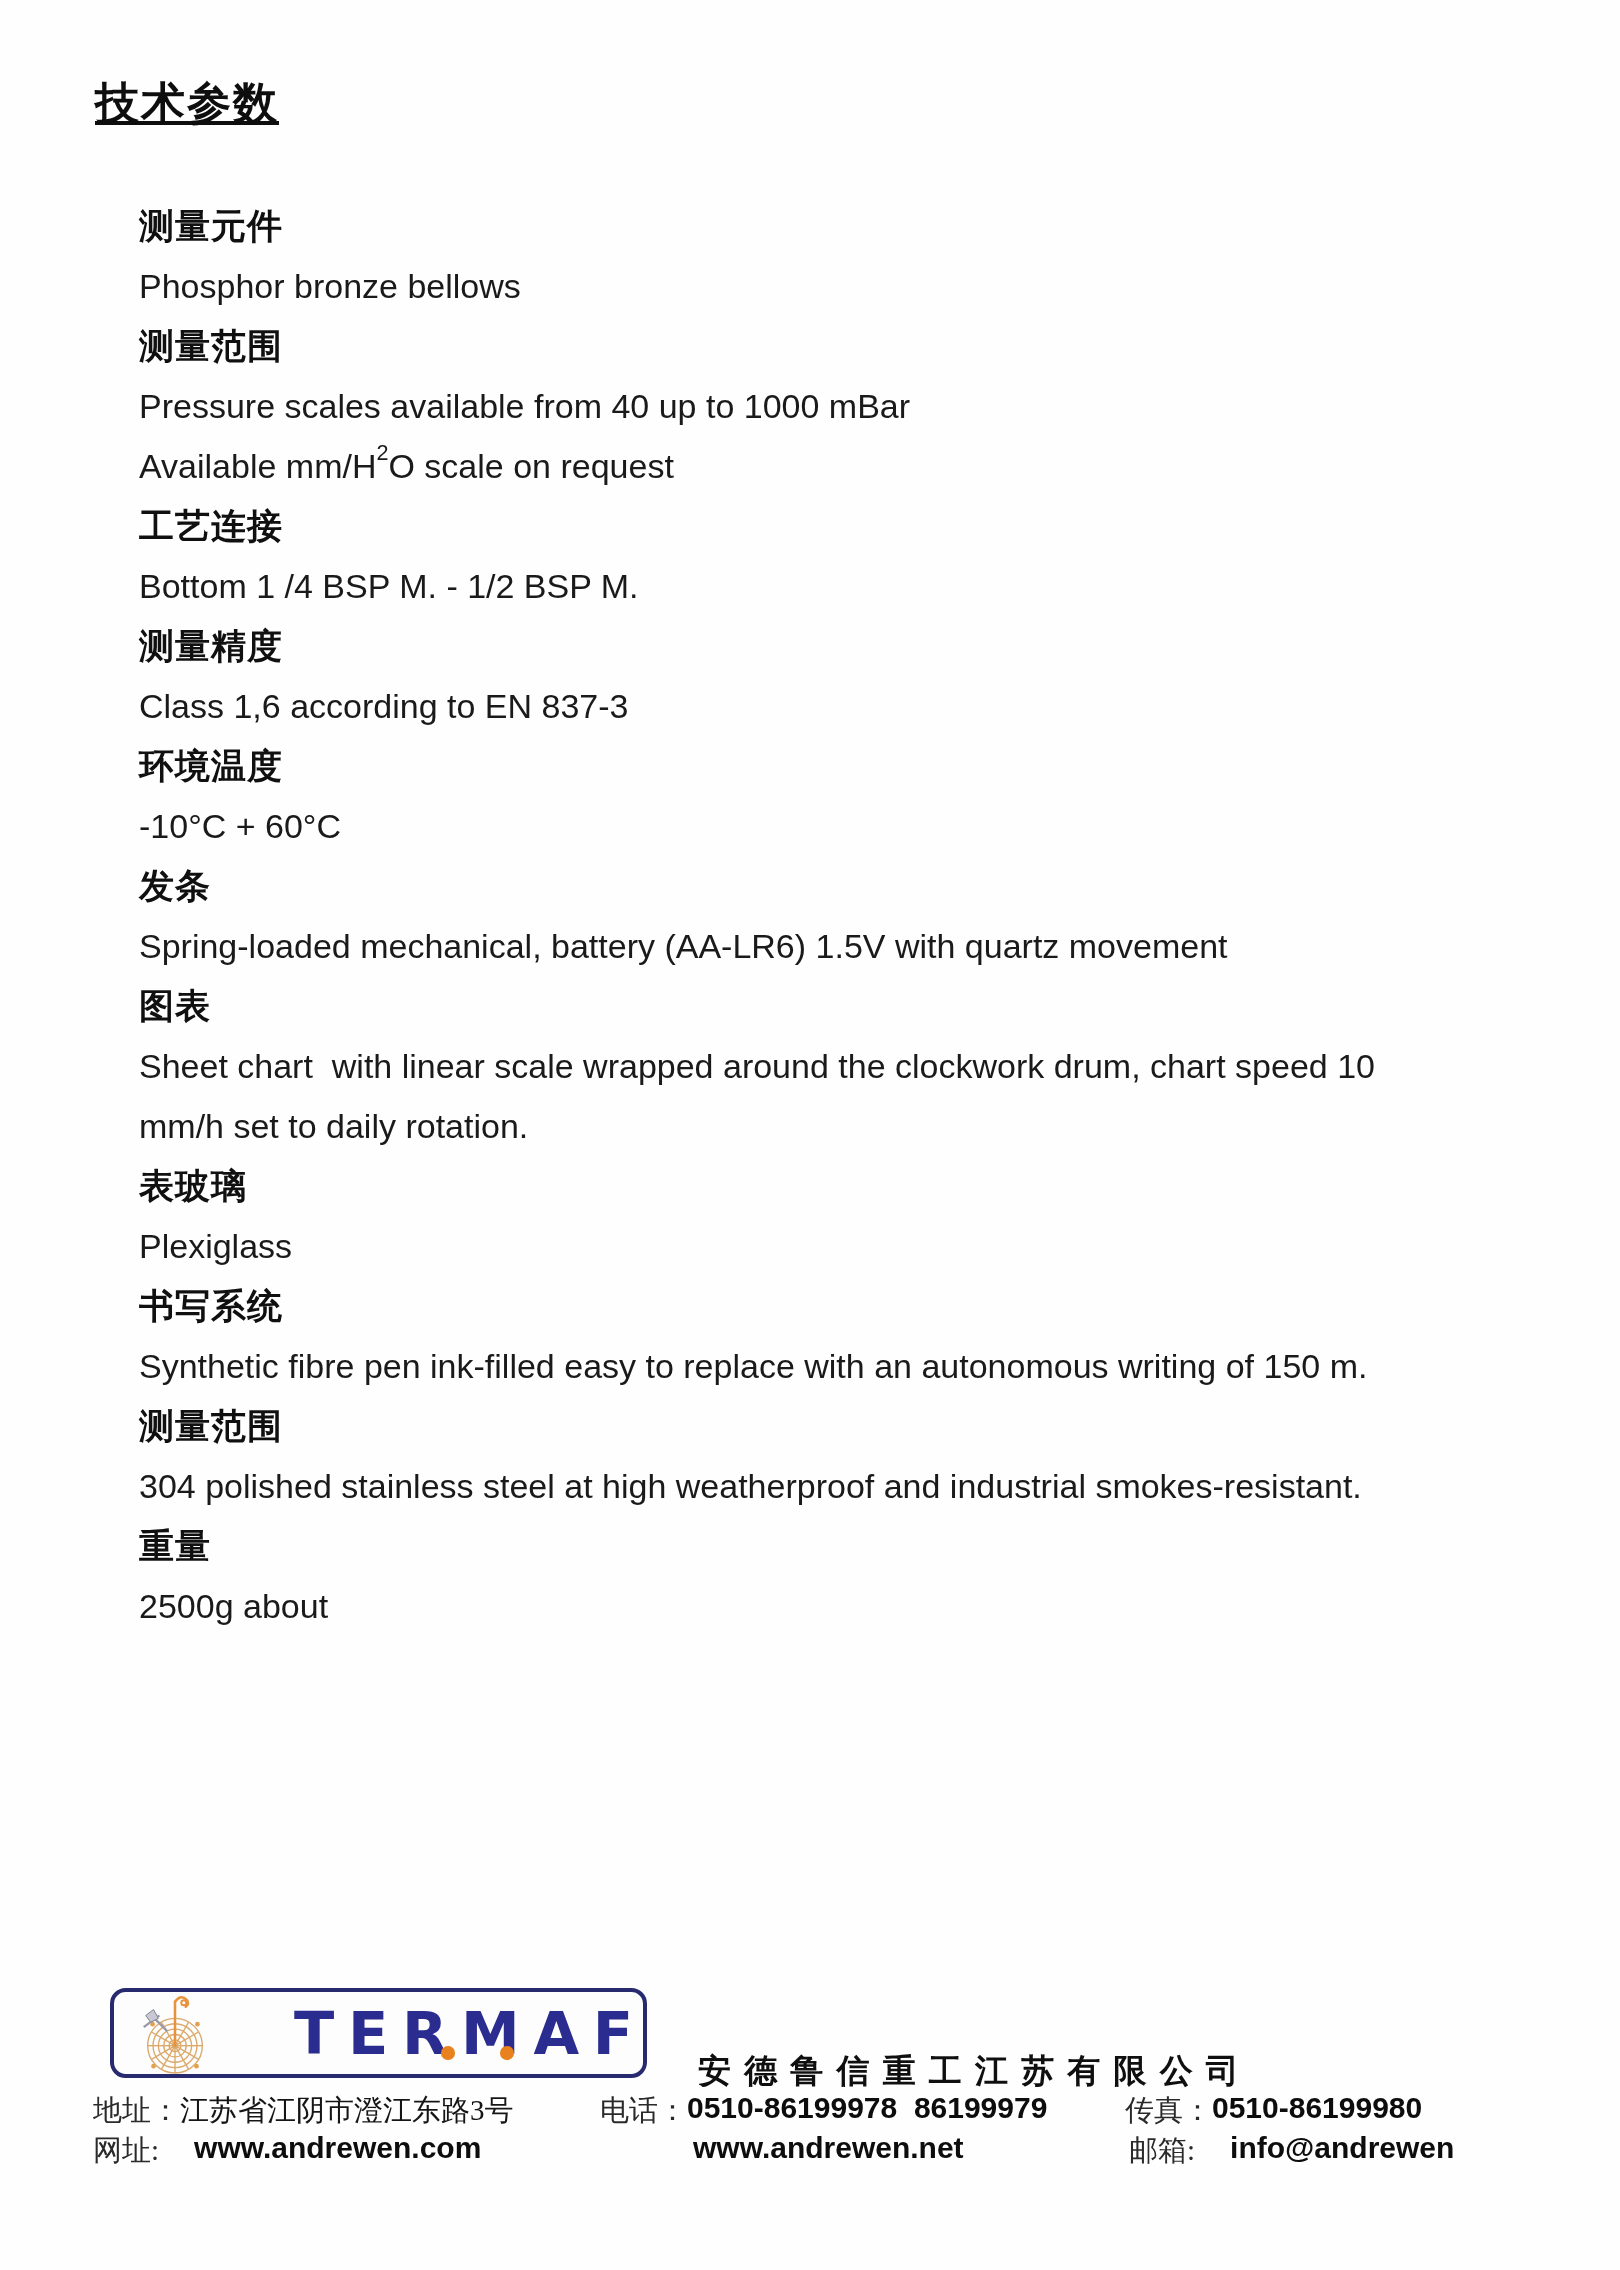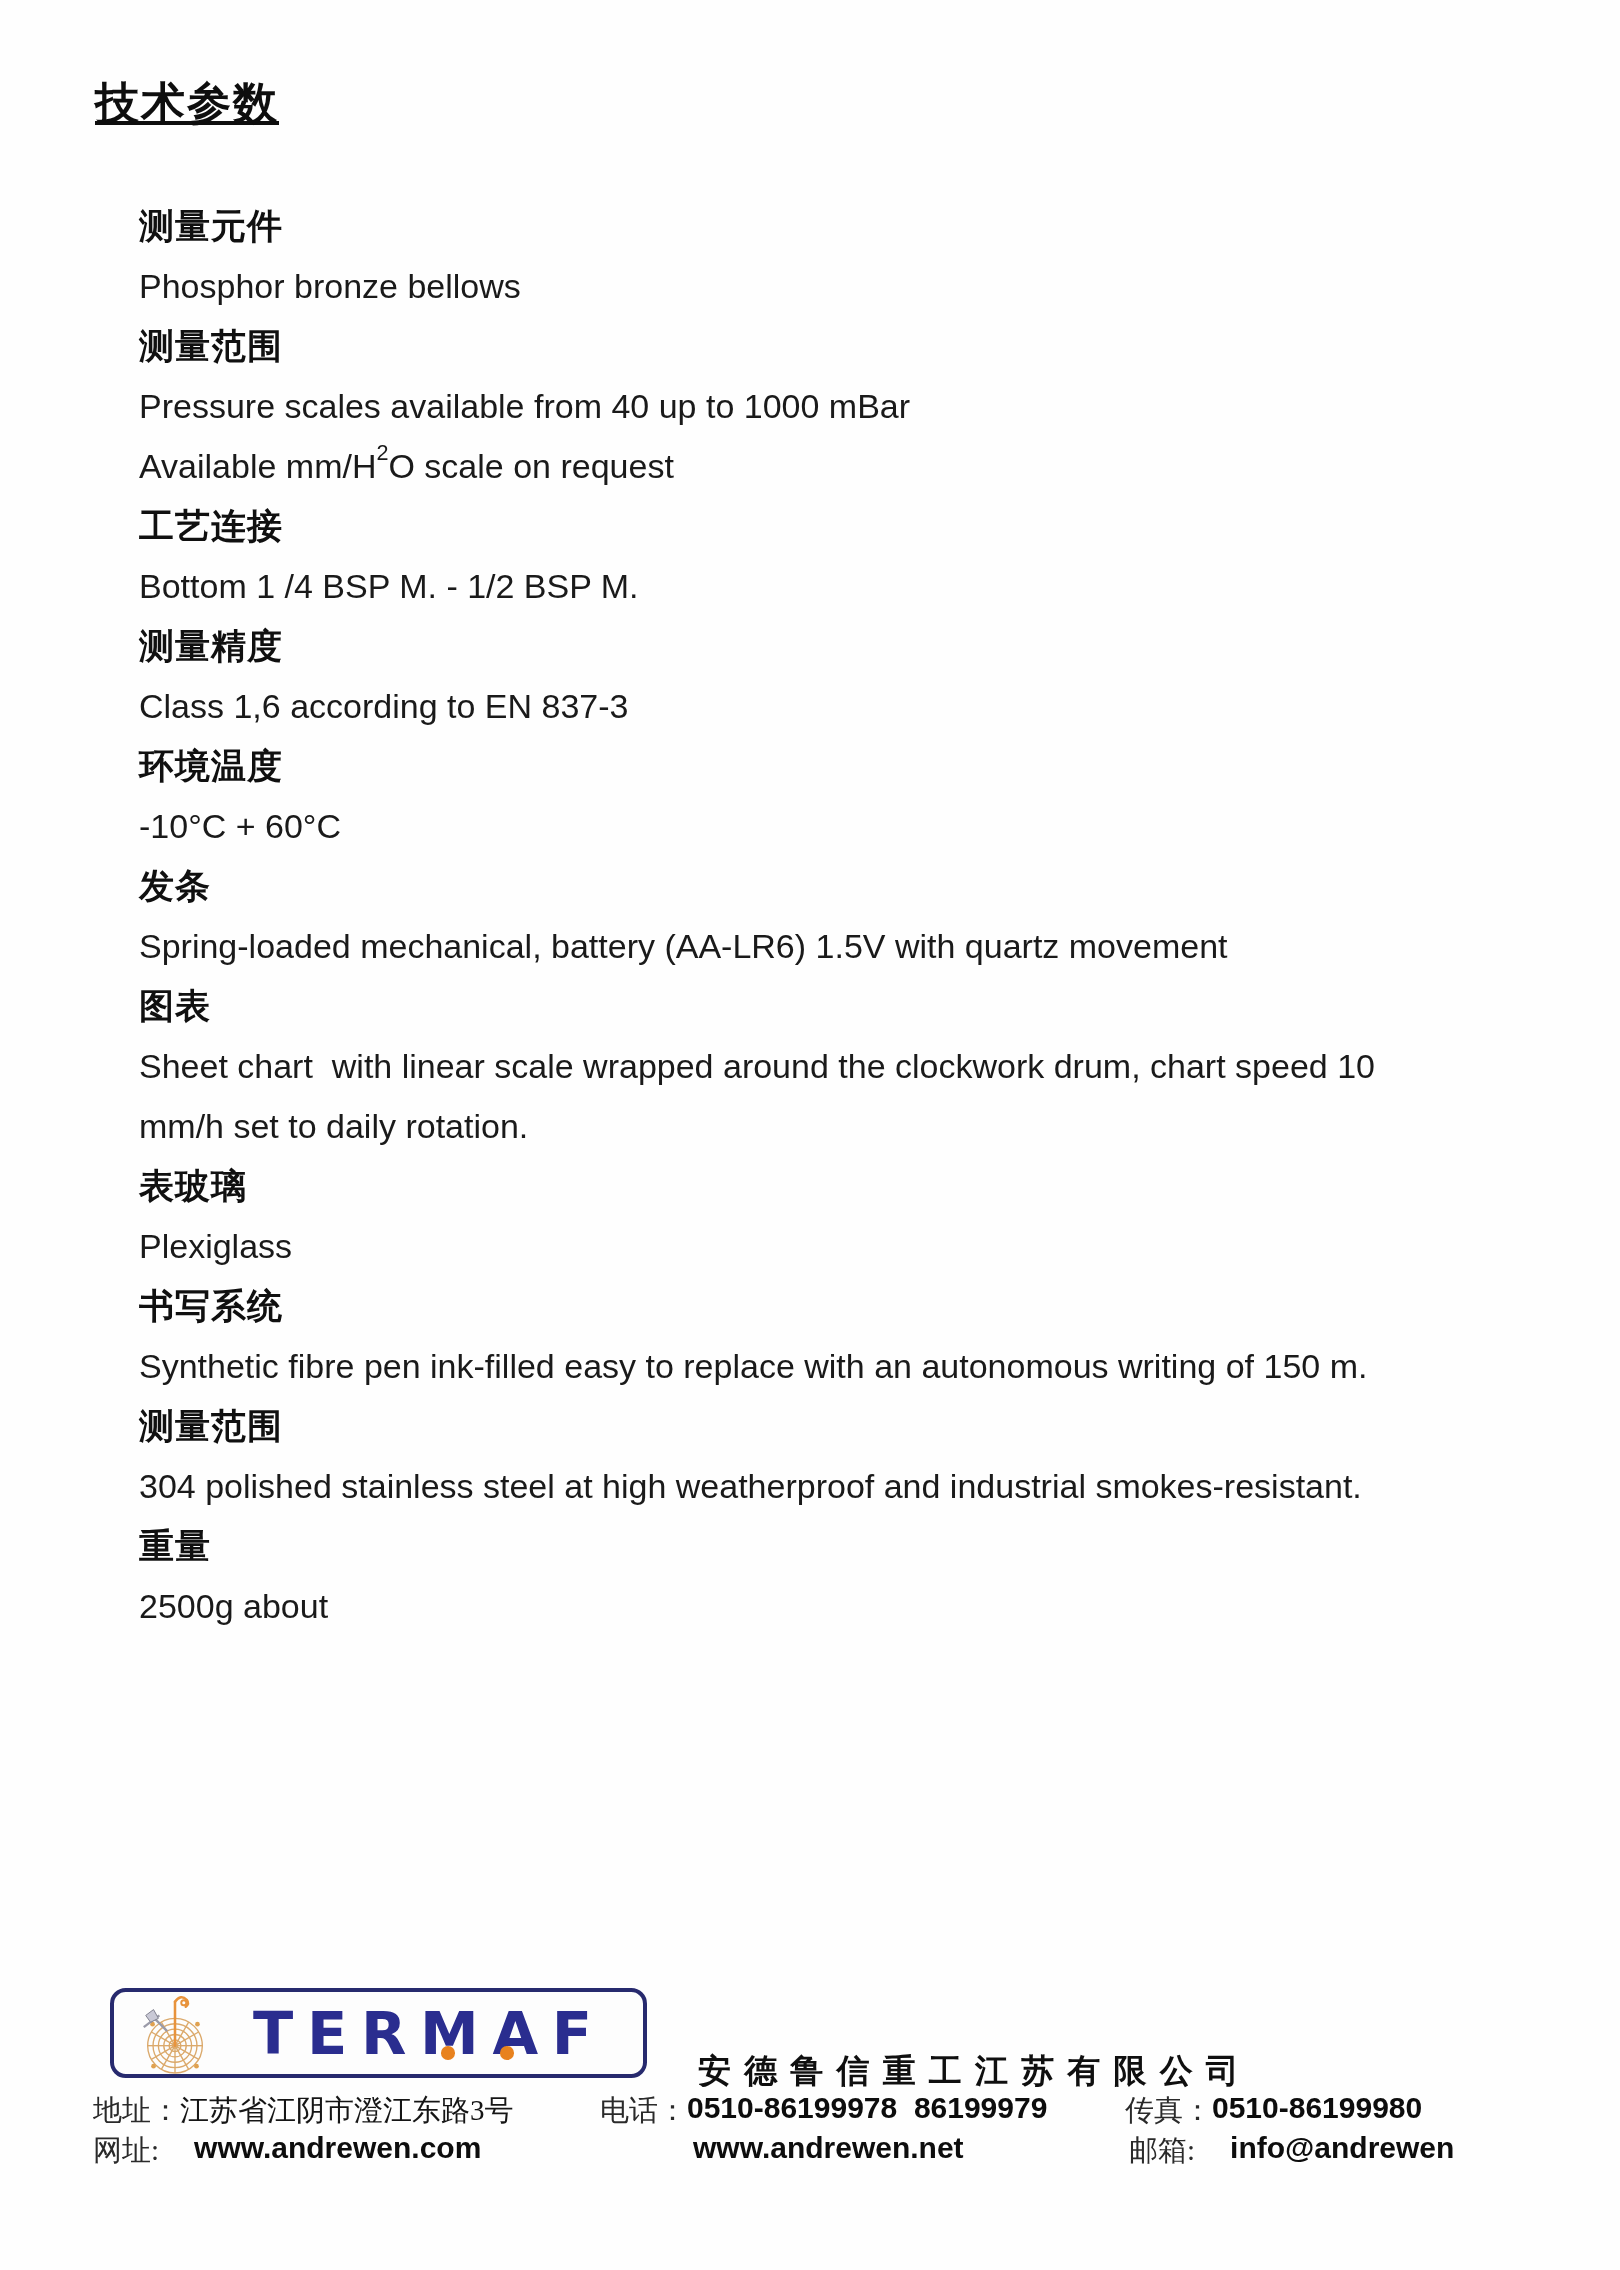--- a/index.html
+++ b/index.html
@@ -11,21 +11,21 @@
   .line{height:60px;display:flex;align-items:center;white-space:pre-wrap;margin-left:44px;}
   .heading{font-family:"Liberation Serif",serif;font-size:35px;font-weight:600;color:#101010;letter-spacing:1px;}
   .body-line{font-family:"Liberation Sans",sans-serif;font-size:34px;color:#1a1a1a;}
   .sup{font-size:21.6px;position:relative;top:-12.7px;}
   
   .logo-box{position:absolute;left:110px;top:1988px;width:529px;height:82px;
             border:4.9px solid #272a6e;border-radius:15.7px;background:#fdfdfd;}
   .disc-svg{position:absolute;left:2px;top:0px;}
   .logo-text-wrap{position:absolute;left:139px;top:0;height:100%;display:flex;align-items:center;}
   .logo-text{font-family:"DejaVu Sans",sans-serif;font-weight:bold;font-size:59px;
-             letter-spacing:13.7px;color:#2a2d8f;line-height:1;}
+             letter-spacing:13.7px;color:#2a2d8f;line-height:1;margin-left:41px;}
   .logo-dot{position:absolute;width:13.7px;height:13.7px;border-radius:50%;background:#e8821e;top:54px;}
   .dot-m{left:188px;}
   .dot-a{left:247px;}
   .company-name{position:absolute;left:698px;top:2049px;font-family:"Liberation Sans",sans-serif;
                 font-weight:bold;font-size:33px;letter-spacing:2px;color:#0f0f0f;white-space:pre;}
   .contact-group{position:absolute;display:flex;align-items:flex-start;white-space:pre-wrap;}
   .cjk-label{font-family:"Liberation Serif",serif;font-size:29px;color:#2a2a2a;}
   .cjk-value{font-family:"Liberation Serif",serif;font-size:29px;color:#151515;}
   .val{font-family:"Liberation Sans",sans-serif;font-weight:bold;font-size:30px;color:#0d0d0d;}
   .row1{top:2091px;}

